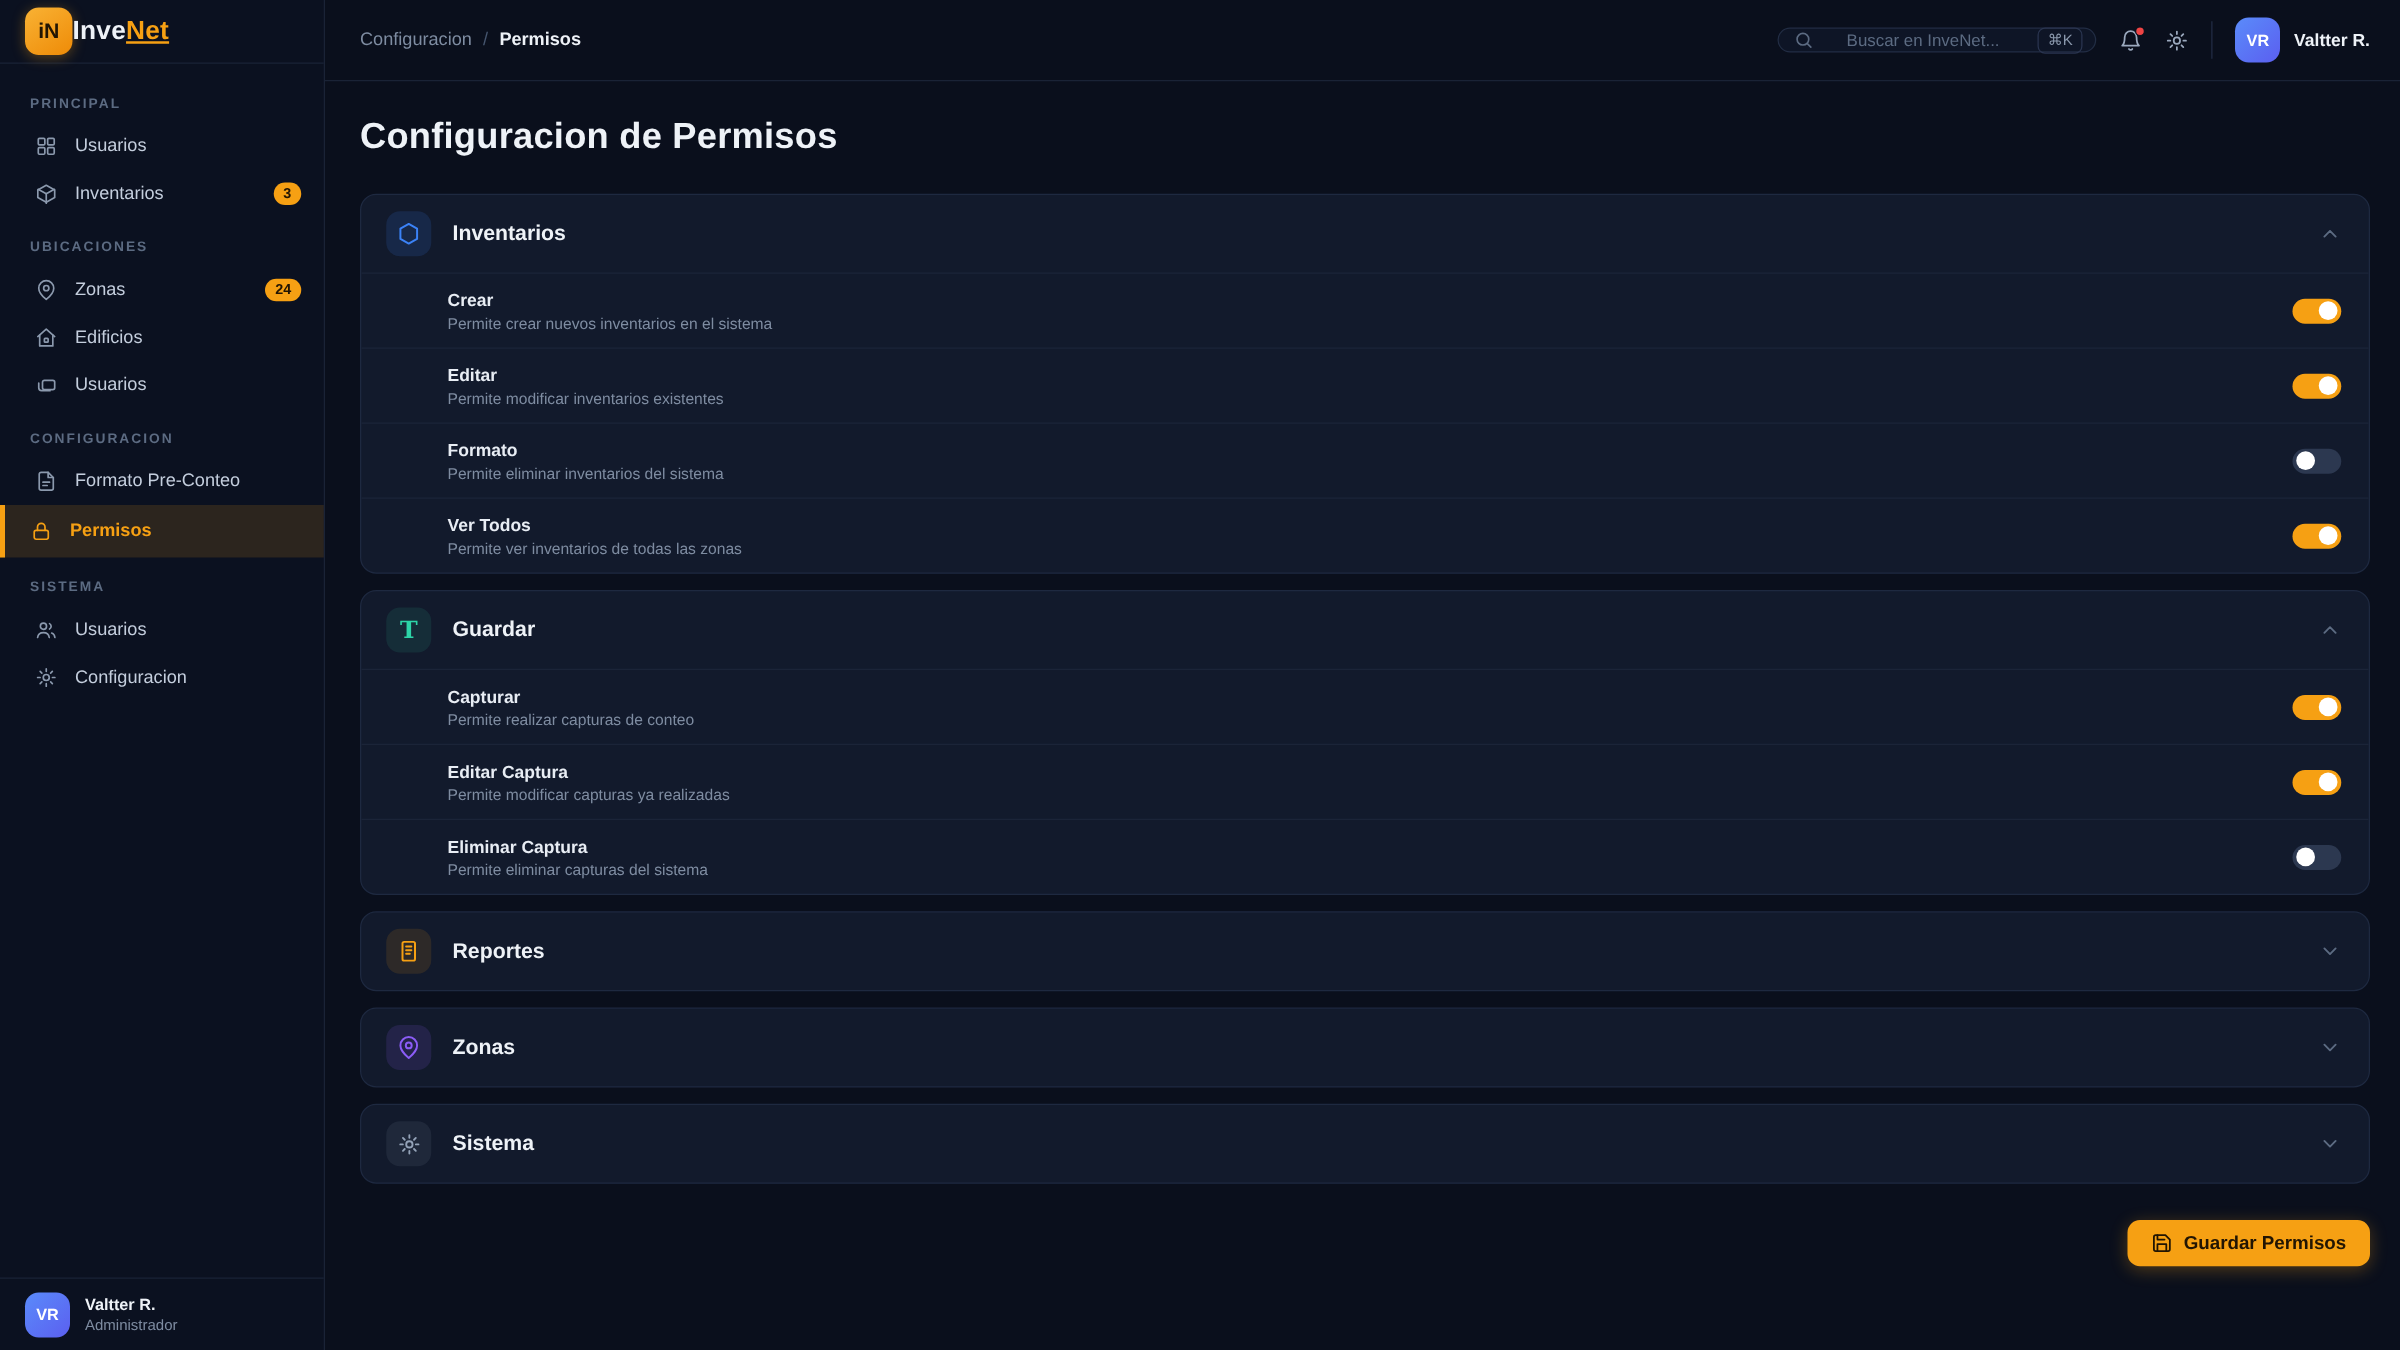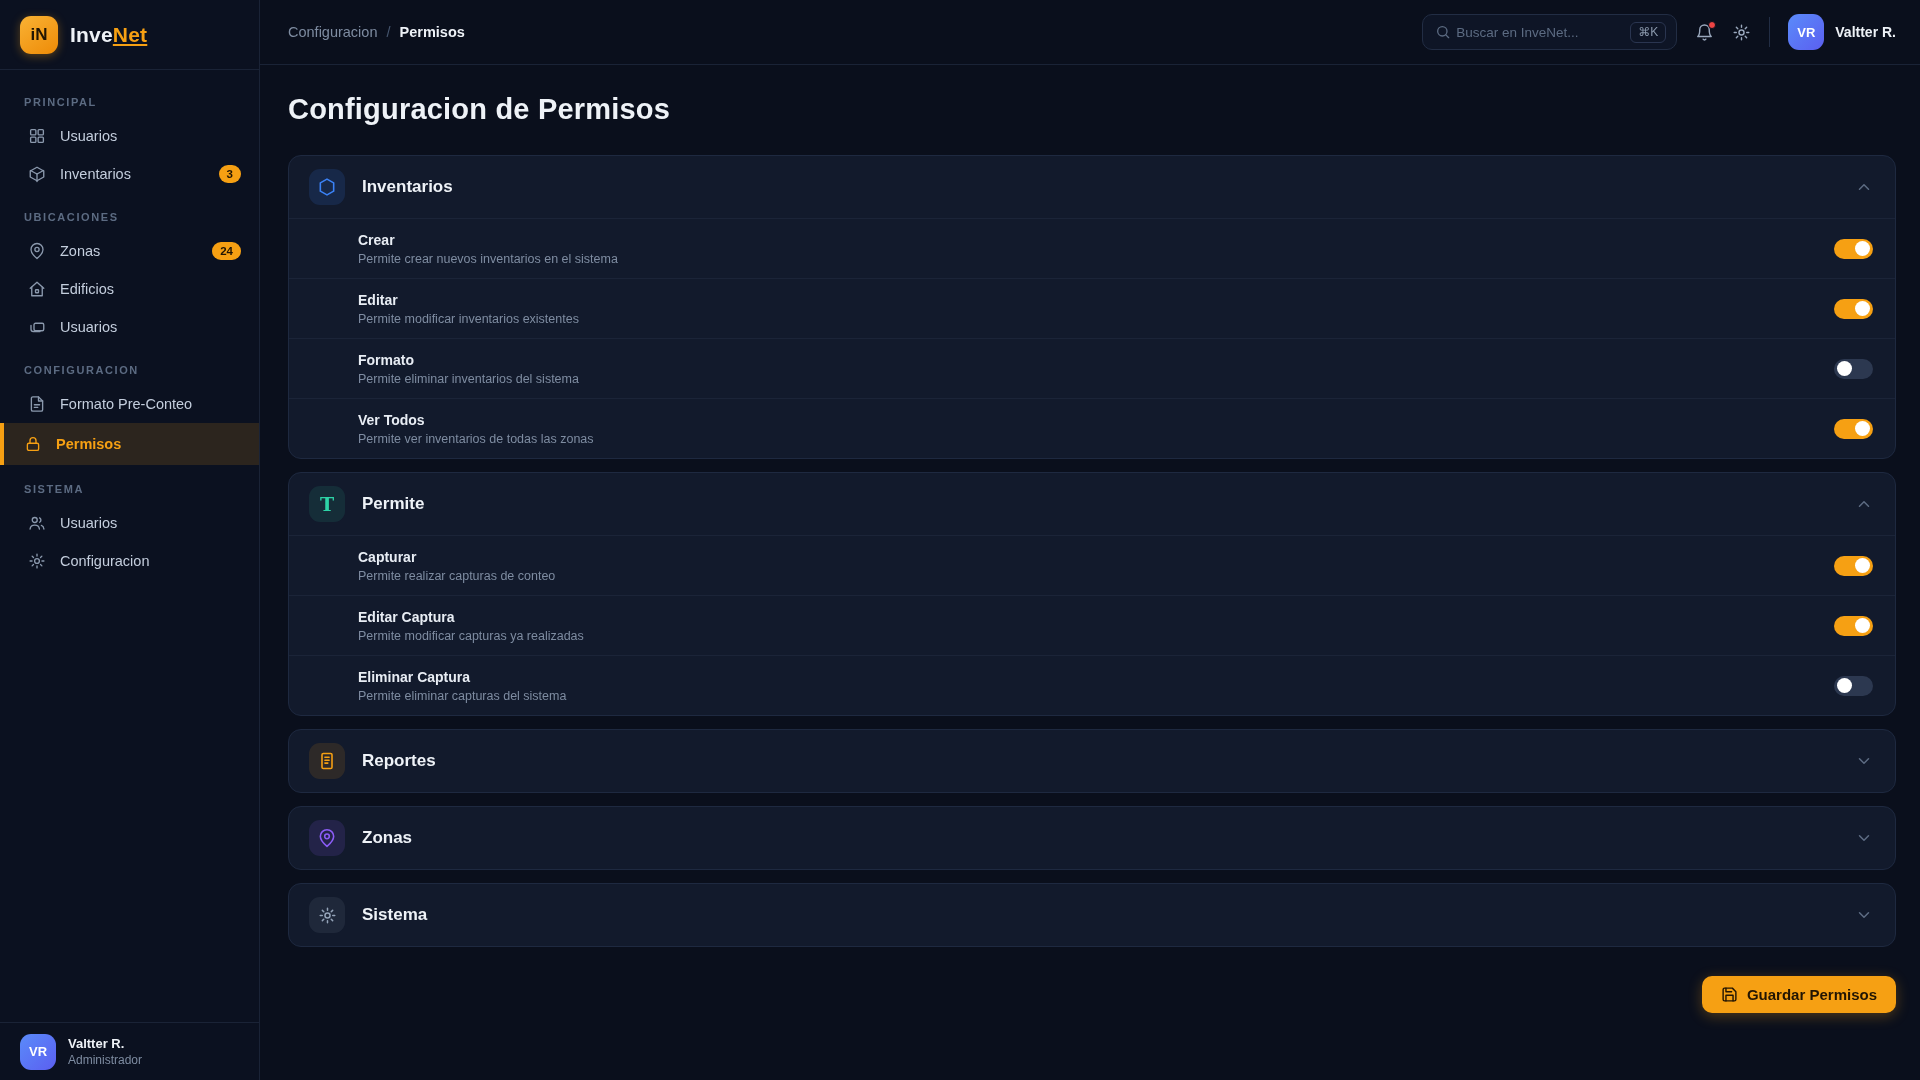--- a/index.html
+++ b/index.html
@@ -30,21 +30,21 @@
   svg{display:block;}
 
   
   .sidebar{
     width:260px;min-width:260px;height:100%;
     background:var(--panel);
     border-right:1px solid var(--border-soft);
     display:flex;flex-direction:column;
   }
   .logo-row{
-    height:70px;display:flex;align-items:center;gap:12px;
+    height:51px;display:flex;align-items:center;gap:0;
     padding:0 20px;border-bottom:1px solid var(--border-soft);
   }
   .logo-mark{
     width:38px;height:38px;border-radius:11px;
     background:linear-gradient(145deg,#f9b234,#ee8b07);
     display:flex;align-items:center;justify-content:center;
     font-weight:bold;font-size:17px;color:#221503;
     box-shadow:0 2px 10px rgba(246,160,19,.35);
   }
   .logo-name{font-size:21px;font-weight:bold;letter-spacing:.2px;}
@@ -93,23 +93,23 @@
   .topbar{
     height:65px;min-height:65px;border-bottom:1px solid var(--border-soft);
     display:flex;align-items:center;padding:0 24px 0 28px;
   }
   .crumbs{display:flex;align-items:center;gap:9px;font-size:14.5px;}
   .crumb-parent{color:var(--txt-mut);cursor:pointer;}
   .crumb-sep{color:#46566f;}
   .crumb-current{color:var(--txt);font-weight:bold;}
   .topbar-right{margin-left:auto;display:flex;align-items:center;gap:18px;}
   .searchbox{
-    width:255px;height:36px;background:#0e1526;
+    width:255px;height:20px;background:#0e1526;
     border:1px solid #222d44;border-radius:10px;
-    display:flex;align-items:center;gap:5px;padding:0 10px 0 12px;
+    display:flex;align-items:center;gap:26px;padding:0 10px 0 12px;
   }
   .searchbox .sicon{color:var(--txt-faint);}
   .searchbox input{
     flex:1;background:transparent;border:none;outline:none;
     color:var(--txt-dim);font-size:13.5px;font-family:inherit;min-width:0;
   }
   .searchbox input::placeholder{color:var(--txt-faint);}
   .kbd{
     border:1px solid #2a3550;border-radius:6px;color:#8b99ad;
     font-size:12px;padding:2px 7px;line-height:15px;white-space:nowrap;
@@ -411,21 +411,21 @@
               <div class="knob"></div>
             </div>
         </div>
       </section>
 
       <section class="card expanded">
         <header class="card-head">
           <span class="icon-box teal">
             <span class="glyph-t">T</span>
           </span>
-          <h2 class="card-title">Permite</h2>
+          <h2 class="card-title">Guardar</h2>
           <span class="chevron">
             <svg width="18" height="18" viewBox="0 0 24 24" fill="none" stroke="currentColor" stroke-width="2" stroke-linecap="round" stroke-linejoin="round">
                 <path d="m6 9 6 6 6-6"></path>
               </svg>
           </span>
         </header>
         <div class="prow">
           <div class="prow-text">
             <div class="prow-title">Capturar</div>
             <div class="prow-desc">Permite realizar capturas de conteo</div>

